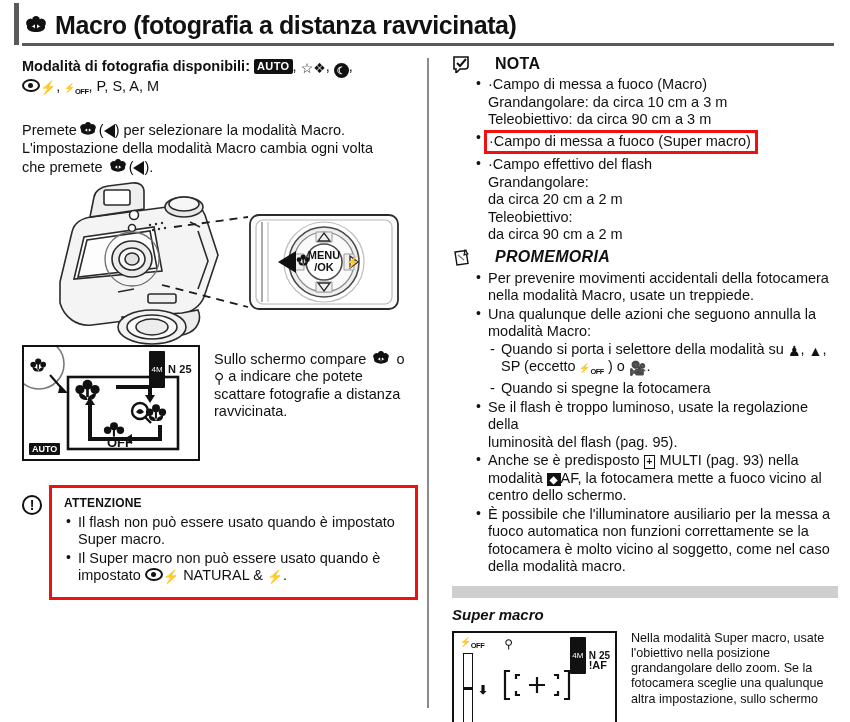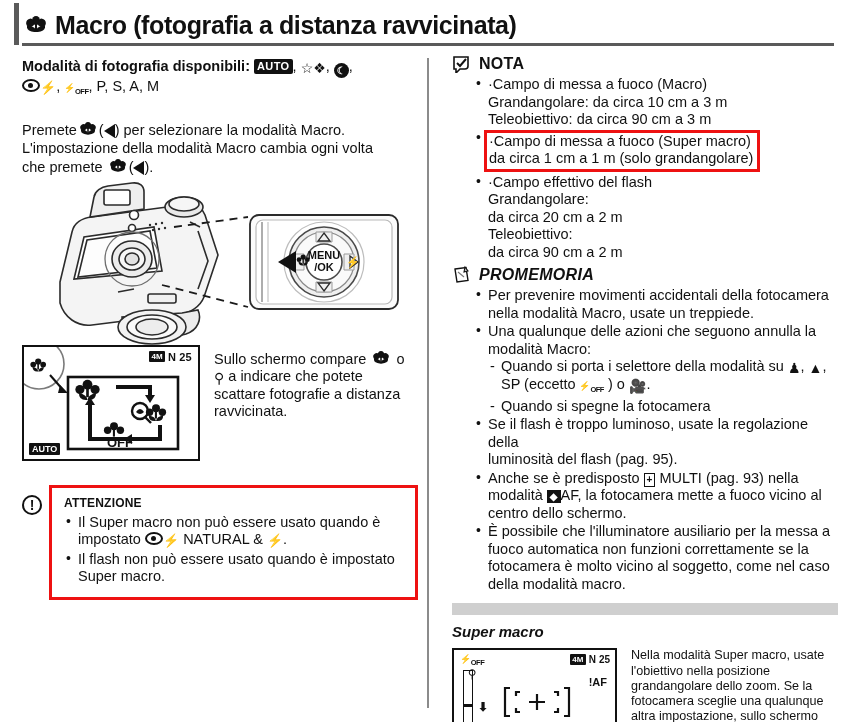--- a/index.html
+++ b/index.html
@@ -123,22 +123,22 @@
     box-sizing: border-box;
     flex: none;
     background: #fff;
   }
   .lcd-topright {
     position: absolute; right: 6px; top: 4px;
     font-size: 11px; font-weight: bold; letter-spacing: 0.3px;
     display: flex; align-items: center; gap: 3px;
   }
   .chip-sm {
-    background: #111; color: #fff; font-size: 8px; font-weight: bold;
-    padding: 1px 2px; border-radius: 1px; letter-spacing: 0.2px;
+    background: #111; color: #fff; font-size: 8px; font-weight: normal;
+    padding: 14px 2px; border-radius: 1px; letter-spacing: 0.2px;
   }
   .lcd-auto {
     position: absolute; left: 5px; bottom: 4px;
     background: #111; color: #fff; font-weight: bold; font-size: 9px;
     padding: 1px 3px; border-radius: 1px;
   }
   .lcd-caption { font-size: 14.5px; line-height: 17.5px; padding-top: 4px; }
 
   
   .redbox { border: 3px solid #ee1111; box-sizing: border-box; }
@@ -163,21 +163,21 @@
   }
   ul.bullets > li::before {
     content: "\2022";
     position: absolute; left: 2px; top: -1px; font-size: 14px;
   }
   ul.sub { margin: 0; padding: 0; list-style: none; }
   ul.sub > li { position: relative; padding-left: 13px; font-size: 14.5px; line-height: 17.5px; }
   ul.sub > li::before { content: "-"; position: absolute; left: 2px; top: 0; }
 
   
-  .sec-head { display: flex; align-items: center; gap: 8px; margin-bottom: 3px; }
+  .sec-head { display: flex; align-items: center; gap: 24px; margin-bottom: 3px; }
   .sec-title { font-size: 16px; font-weight: bold; letter-spacing: 0.3px; }
   .sec-body { margin-left: 22px; }
 
   .nota-red {
     border: 3px solid #ee1111;
     box-sizing: border-box;
     padding: 0px 4px 1px 2px;
     margin-left: -4px;
     display: inline-block;
   }
@@ -191,21 +191,21 @@
   .subhead-italic { font-size: 15px; font-weight: bold; font-style: italic; margin-bottom: 8px; }
 
   
   .sm-block { display: flex; gap: 14px; align-items: flex-start; }
   .sm-screen {
     position: relative; width: 165px; height: 104px;
     border: 2px solid #111; box-sizing: border-box; flex: none;
   }
   .sm-text { font-size: 12.6px; line-height: 15.2px; }
 
-  .sm-topleft { position: absolute; left: 6px; top: 4px; display: flex; gap: 0; align-items: center; flex-direction: column; }
+  .sm-topleft { position: absolute; left: 6px; top: 4px; display: flex; gap: 20px; align-items: center; }
   .sm-topright { position: absolute; right: 5px; top: 4px; display: flex; align-items: center; gap: 3px;
                  font-size: 10px; font-weight: bold; }
   .sm-af { position: absolute; right: 8px; top: 26px; font-size: 11px; font-weight: bold; }
   .sm-bar { position: absolute; left: 9px; top: 20px; width: 10px; height: 72px;
             border: 1.5px solid #111; box-sizing: border-box; }
   .sm-bar::after { content: ""; position: absolute; left: -1.5px; top: 33px; width: 10px; height: 3px; background: #111; }
   .sm-arrow { position: absolute; left: 24px; top: 50px; font-size: 12px; font-weight: bold; }
 
   .eye-flash { display: inline-block; font-weight: bold; font-size: 13px; vertical-align: -1px; }
   .eye-ico {
@@ -429,28 +429,28 @@
       <span>scattare fotografie a distanza</span><br>
       <span>ravvicinata.</span>
     </div>
   </div>
 
   <div class="attn-wrap" style="margin-top:24px;">
     <div class="attn-icon">!</div>
     <div class="attn-box redbox">
       <div class="attn-title">ATTENZIONE</div>
       <ul class="bullets">
+        <li>Il flash non può essere usato quando è impostato Super macro.</li>
         <li>
           <span>Il Super macro non può essere usato quando è</span><br>
           <span>impostato</span>
           <span class="eye-ico"></span><span class="eye-flash">⚡</span>
           <span>NATURAL &amp;</span>
           <span class="eye-flash">⚡</span><span>.</span>
         </li>
-        <li>Il flash non può essere usato quando è impostato Super macro.</li>
       </ul>
     </div>
   </div>
 </div>
 
 <div class="col-right">
 
   <div class="sec-head">
     <span>
       <svg width="19" height="18" viewBox="0 0 19 18">
@@ -463,21 +463,20 @@
   <div class="sec-body">
     <ul class="bullets">
       <li>
         <span>·Campo di messa a fuoco (Macro)</span><br>
         <span>Grandangolare: da circa 10 cm a 3 m</span><br>
         <span>Teleobiettivo: da circa 90 cm a 3 m</span>
       </li>
       <li>
         <span class="nota-red">
           <span>·Campo di messa a fuoco (Super macro)</span><br>
-          <span>da circa 1 cm a 1 m (solo grandangolare)</span>
         </span>
       </li>
       <li style="margin-top:2px;">
         <span>·Campo effettivo del flash</span><br>
         <span>Grandangolare:</span><br>
         <span>da circa 20 cm a 2 m</span><br>
         <span>Teleobiettivo:</span><br>
         <span>da circa 90 cm a 2 m</span>
       </li>
     </ul>

